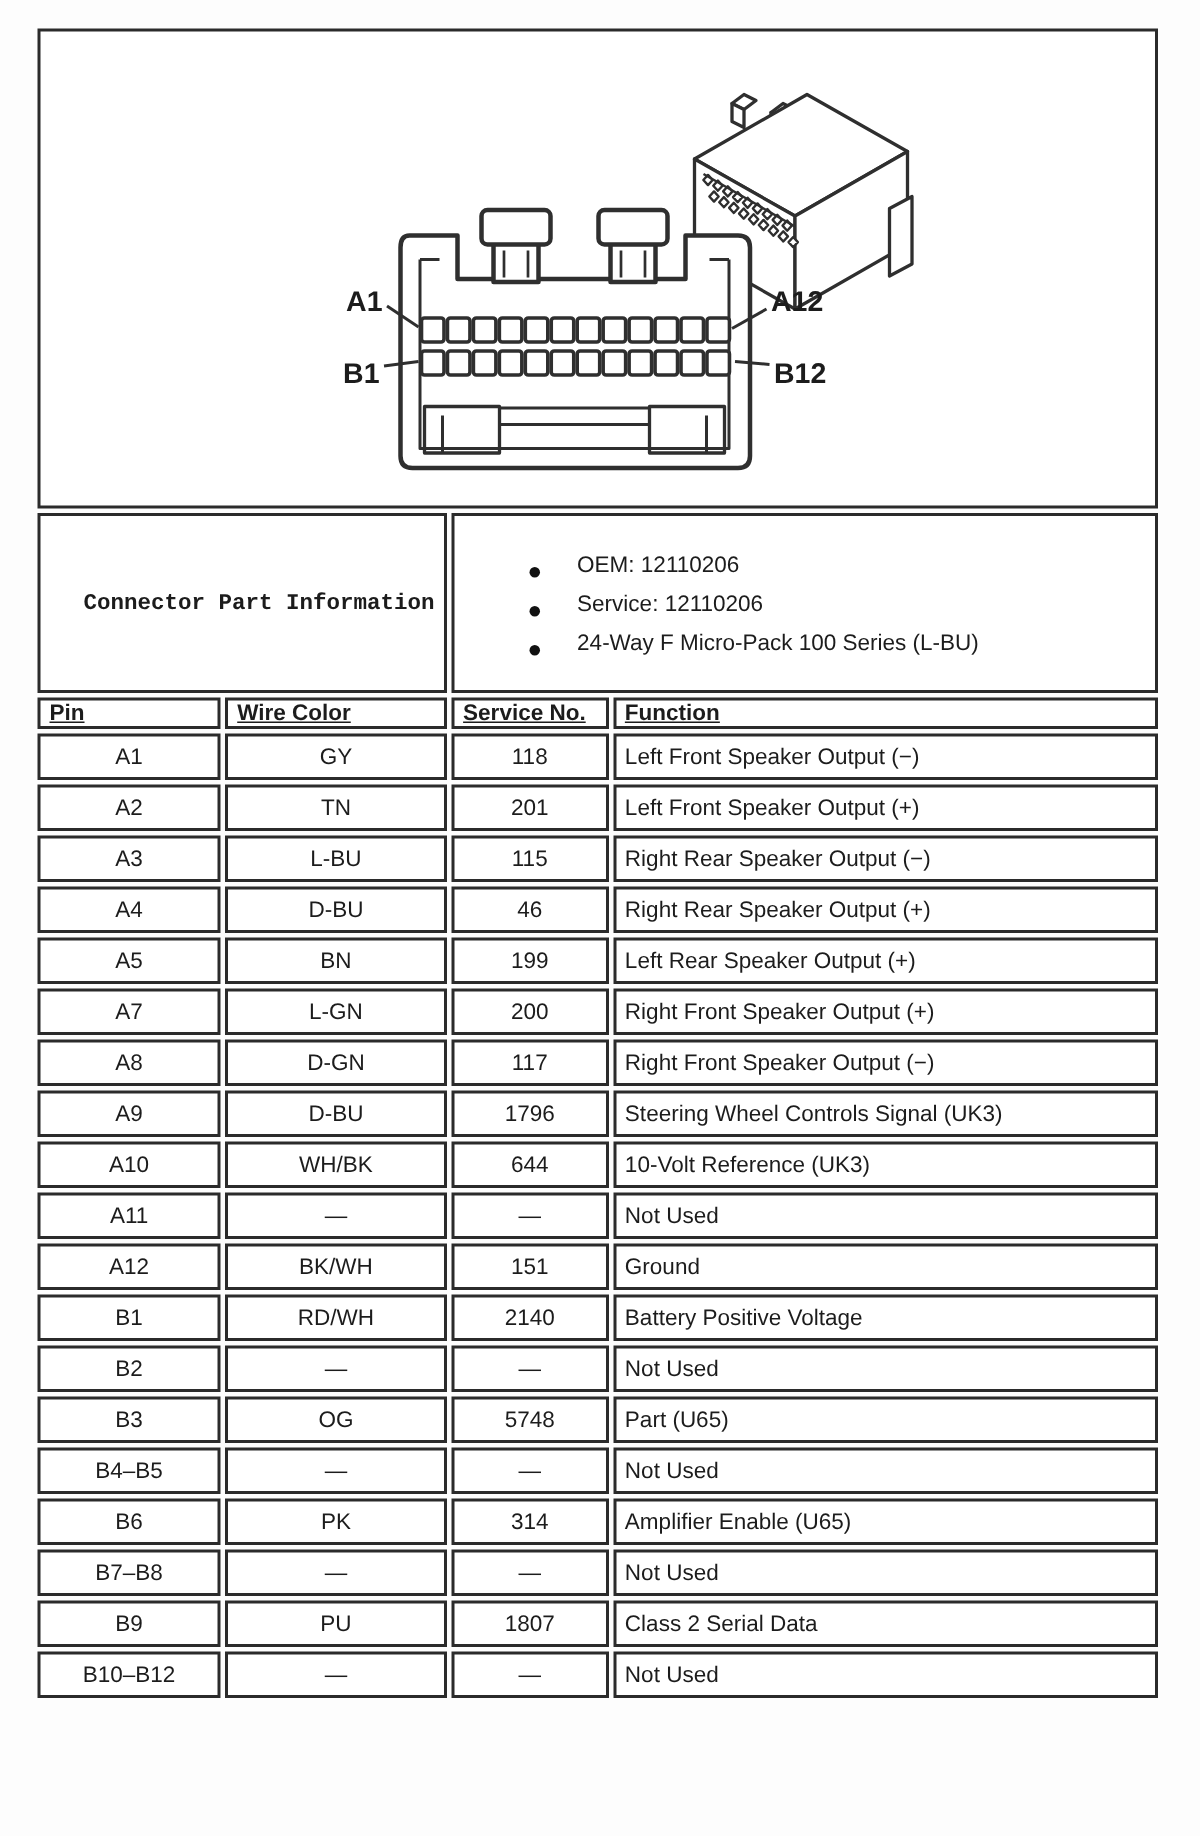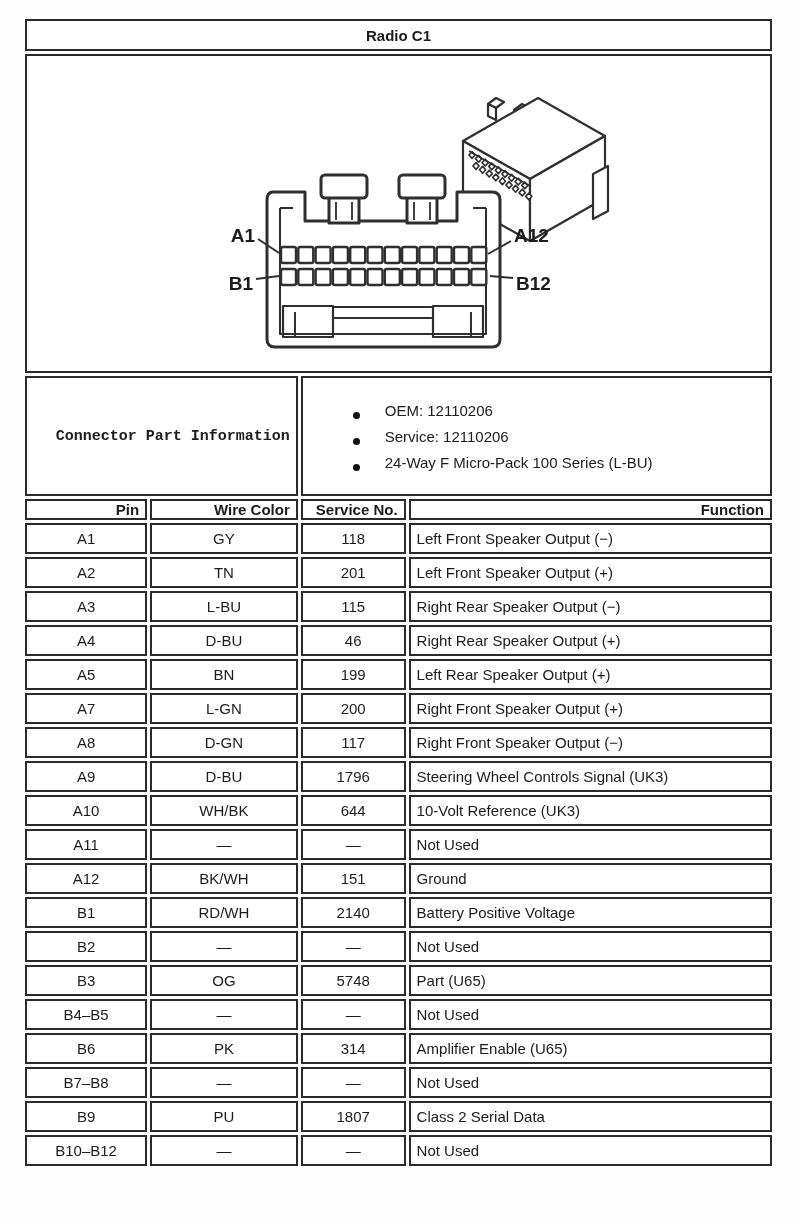--- a/index.html
+++ b/index.html
@@ -21,40 +21,37 @@
     overflow:hidden;
     white-space:nowrap;
   }
   td.title-cell{height:32px;text-align:center;font-weight:bold;font-size:16px;}
   td.diagram-cell{height:314px;padding:0;}
   td.info-label-cell{height:120px;text-align:right;font-weight:bold;font-size:16px;font-family:Liberation Mono, monospace;}
   td.info-bullets-cell{height:120px;vertical-align:middle;}
   .bullets{list-style:none;margin:0;padding:0 0 0 44px;}
   .bullets li{display:flex;align-items:flex-end;margin:9px 0;font-size:15px;}
   .bullets li .dot{width:7px;height:7px;border-radius:50%;background:#111;flex:none;margin-right:25px;}
-  th.hdr{height:14px;text-align:right;font-weight:bold;font-size:16px;}
+  th.hdr{height:14px;text-align:left;font-weight:bold;font-size:16px;text-decoration:underline;}
   td.c{text-align:center;height:31px;}
   td.fn{text-align:left;height:18px;padding-left:7px;}
   svg text{font-family:"Liberation Sans", sans-serif;}
 </style>
 </head>
 <body>
 
 <div class="page">
   <table class="doc">
     <colgroup>
       <col style="width:120px">
         <col style="width:145px">
         <col style="width:103px">
         <col style="width:357px">
     </colgroup>
     <tbody>
-      <tr>
-        <td class="title-cell" colspan="4">Radio C1</td>
-      </tr>
       <tr>
         <td class="diagram-cell" colspan="4">
           <svg width="731" height="312" viewBox="0 0 731 312" fill="none" stroke="#2f2f2f" stroke-linejoin="round">
 
             <g stroke-width="2.2">
 
               <polygon points="455,48 463,42 471,46 463,52" fill="#fff"></polygon>
               <polygon points="455,48 463,52 463,64 455,60" fill="#fff"></polygon>
               <polygon points="481,54 489,48 497,52 489,58" fill="#fff"></polygon>
               <polygon points="481,54 489,58 489,70 481,66" fill="#fff"></polygon>

